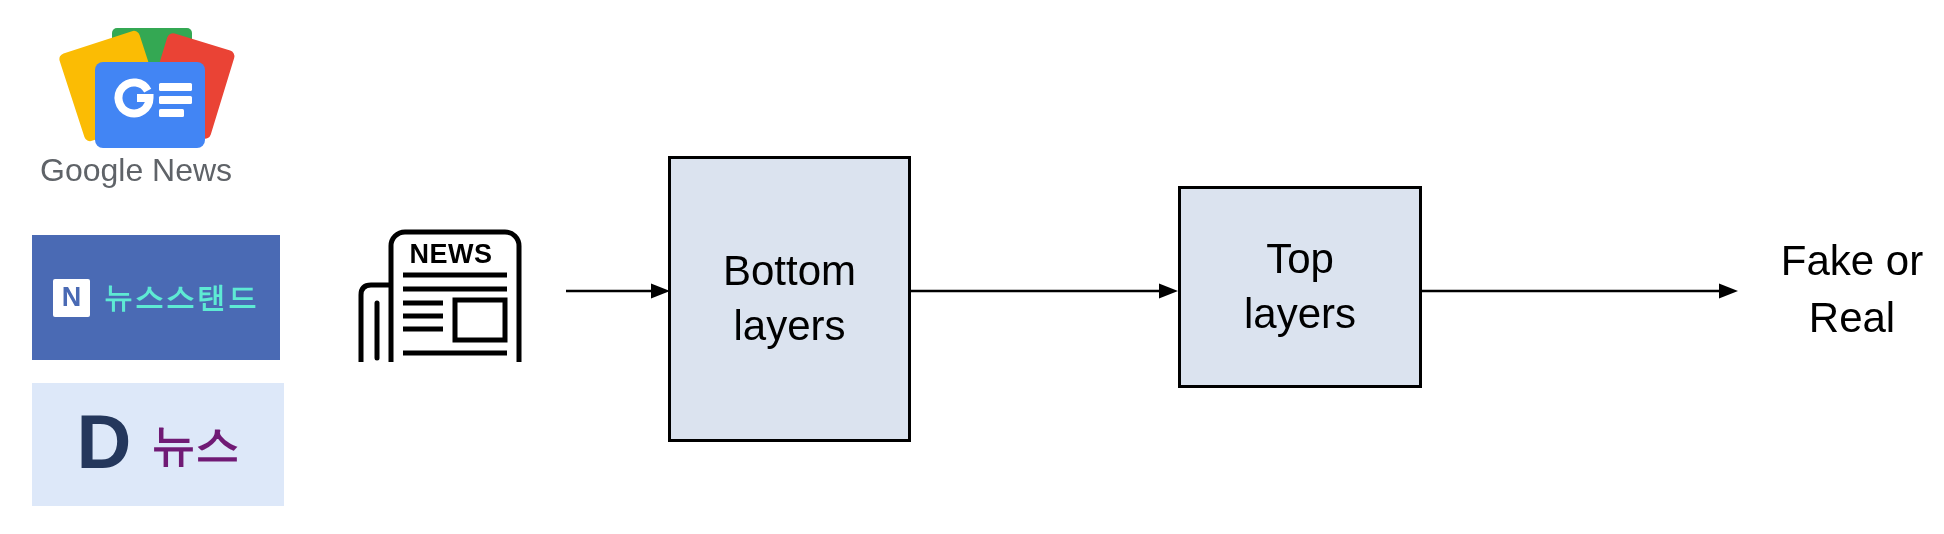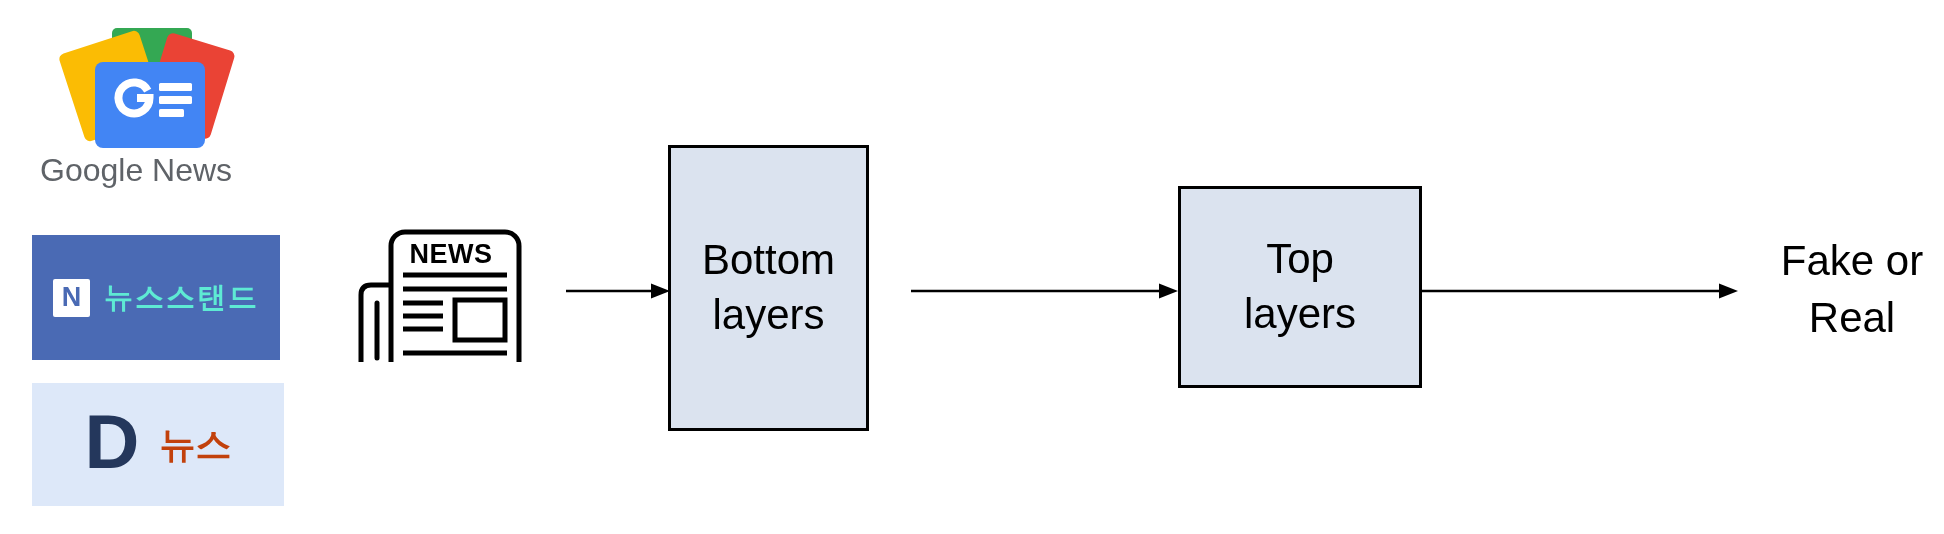--- a/index.html
+++ b/index.html
@@ -38,39 +38,39 @@
   #daum-banner {
     left: 32px; top: 383px; width: 252px; height: 123px;
     background: #dde8f9;
     display: flex; align-items: center; justify-content: center; gap: 20px;
   }
   #daum-letter {
     color: #24375c; font-size: 76px; font-weight: 800; line-height: 1;
     transform: translateY(-3px);
   }
   #daum-label {
-    color: #c2410c; font-size: 36px; font-weight: 700; line-height: 1;
+    color: #701a75; font-size: 44px; font-weight: 700; line-height: 1;
   }
 
   
   #news-icon { left: 354px; top: 224px; width: 168px; height: 138px; }
   #news-icon text {
     font-family: "Liberation Sans", sans-serif;
     font-size: 27px; font-weight: bold; letter-spacing: 0.5px;
   }
 
   
   .node {
     position: absolute;
     background: #dbe3ef; border: 3px solid #000000;
     display: flex; align-items: center; justify-content: center;
     text-align: center; font-size: 42px; line-height: 1.3;
     white-space: pre-line;
   }
-  #node-bottom-layers { left: 668px; top: 145px; width: 201px; height: 286px; }
+  #node-bottom-layers { left: 668px; top: 156px; width: 243px; height: 286px; }
   #node-top-layers   { left: 1178px; top: 186px; width: 244px; height: 202px; }
 
   
   #output-label {
     left: 1740px; top: 233px; width: 224px;
     text-align: center; font-size: 42px; line-height: 1.35;
     white-space: pre-line;
   }
 
   .arrow-svg { position: absolute; }

